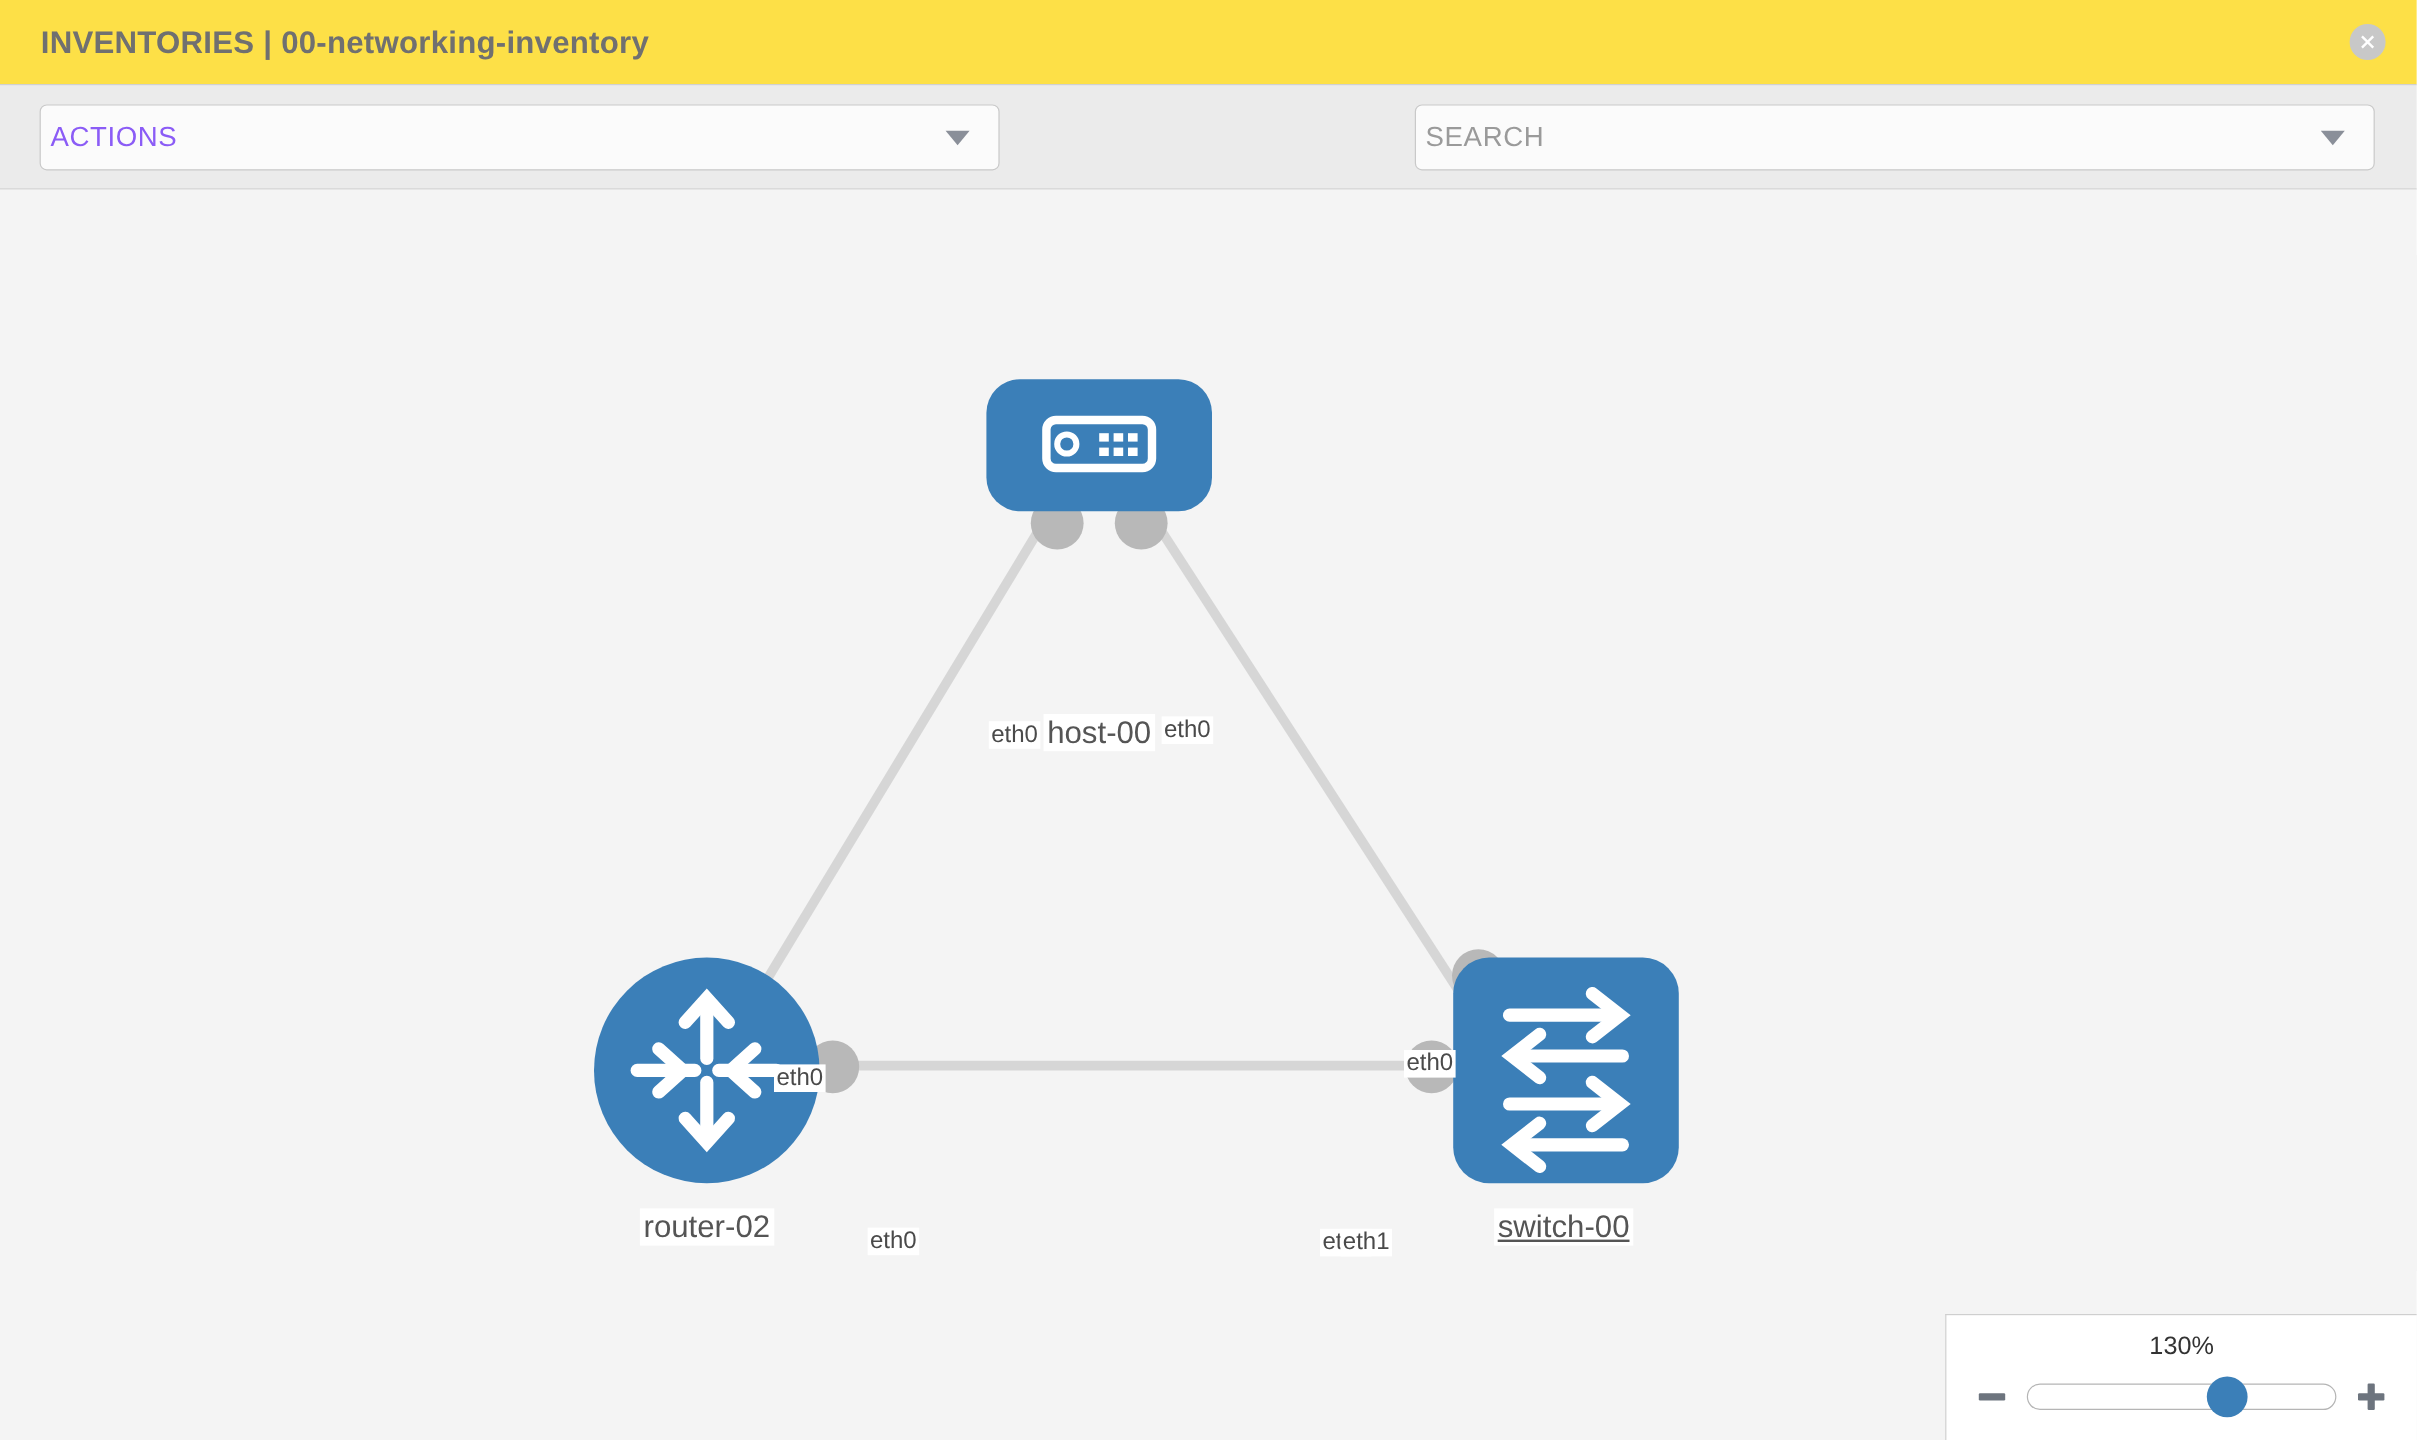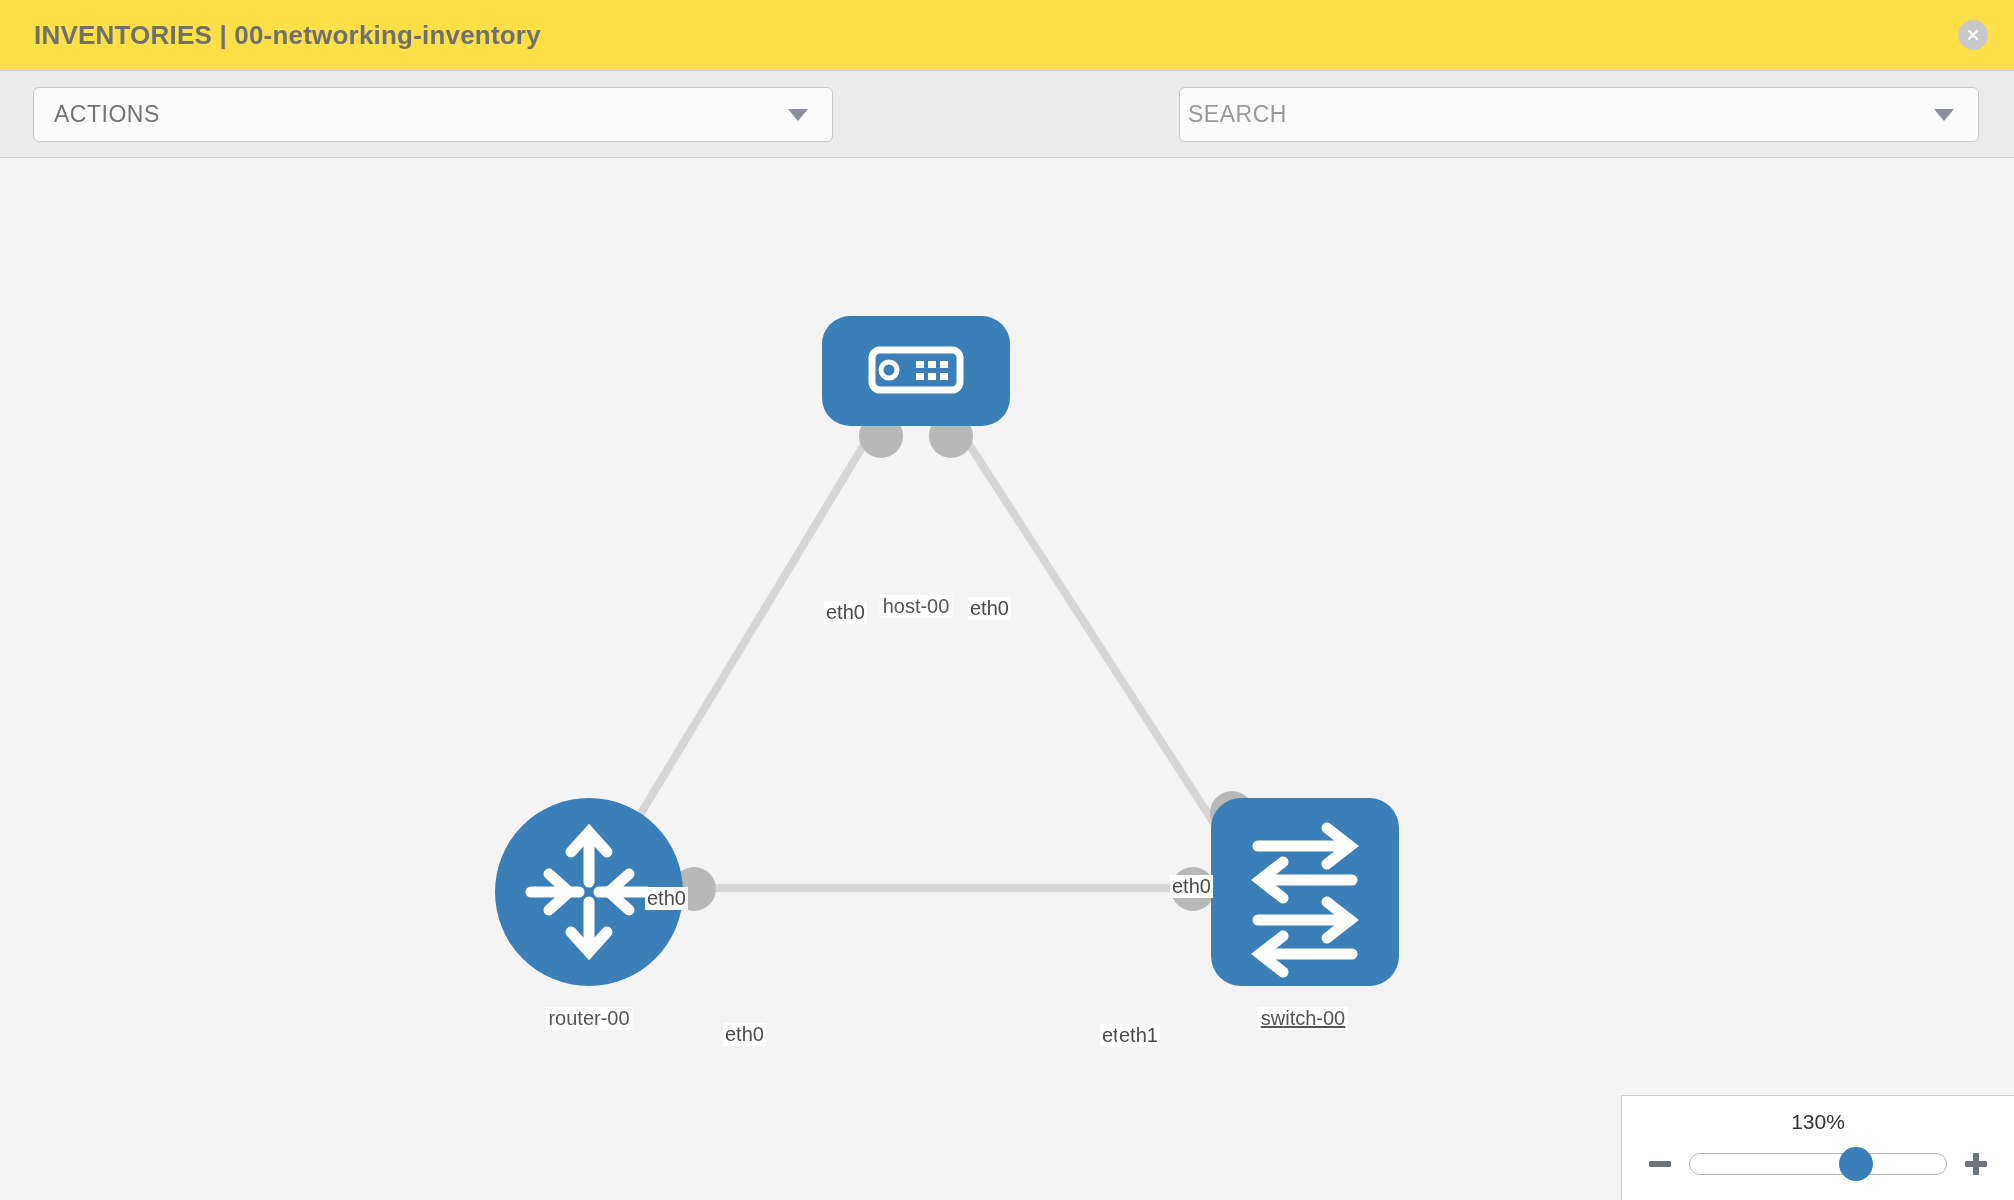--- a/index.html
+++ b/index.html
@@ -66,23 +66,23 @@
     top: 16px;
     width: 800px;
     height: 55px;
     background: #fbfbfb;
     border: 1px solid #c9c9c9;
     border-radius: 6px;
     display: flex;
     align-items: center;
   }
   .actions-label {
-    margin-left: 20px;
+    margin-left: 8px;
     font-size: 23px;
-    color: #737373;
+    color: #8b5cf6;
     letter-spacing: 0.5px;
   }
   .caret {
     position: absolute;
     right: 24px;
     top: 50%;
     transform: translateY(-50%);
     width: 0; height: 0;
     border-left: 10px solid transparent;
     border-right: 10px solid transparent;
@@ -123,21 +123,21 @@
     left: 0; top: 158px;
     width: 2014px;
     height: 1042px;
     background: #f4f4f4;
     overflow: hidden;
   }
   .canvas svg { position: absolute; left: 0; top: 0; }
 
   .node-label {
     position: absolute;
-    font-size: 20px;
+    font-size: 26px;
     color: #555555;
     background: #ffffff;
     padding: 0 3px;
     white-space: nowrap;
     transform: translateX(-50%);
   }
   .iface-label {
     position: absolute;
     font-size: 20px;
     color: #4a4a4a;
@@ -331,21 +331,21 @@
 
     <div class="iface-label" style="left:824px; top:443px;">eth0</div>
     <div class="iface-label" style="left:968px; top:439px;">eth0</div>
     <div class="iface-label" style="left:645px; top:729px;">eth0</div>
     <div class="iface-label" style="left:1170px; top:717px;">eth0</div>
     <div class="iface-label" style="left:723px; top:865px;">eth0</div>
     <div class="iface-label" style="left:1100px; top:866px;">eth0</div>
     <div class="iface-label" style="left:1117px; top:866px;">eth1</div>
 
     <div class="node-label" style="left:916px; top:437px;">host-00</div>
-    <div class="node-label" style="left:589px; top:849px;">router-00</div>
+    <div class="node-label" style="left:589px; top:849px;">router-02</div>
     <div class="node-label" style="left:1303px; top:849px;text-decoration:underline;">switch-00</div>
   </div>
 
   <div class="zoom-panel">
     <div class="zoom-value">130%</div>
     <div class="zoom-row">
       <span class="zoom-minus"></span>
       <span class="zoom-track">
         <span class="zoom-thumb" style="left: 65%;"></span>
       </span>

